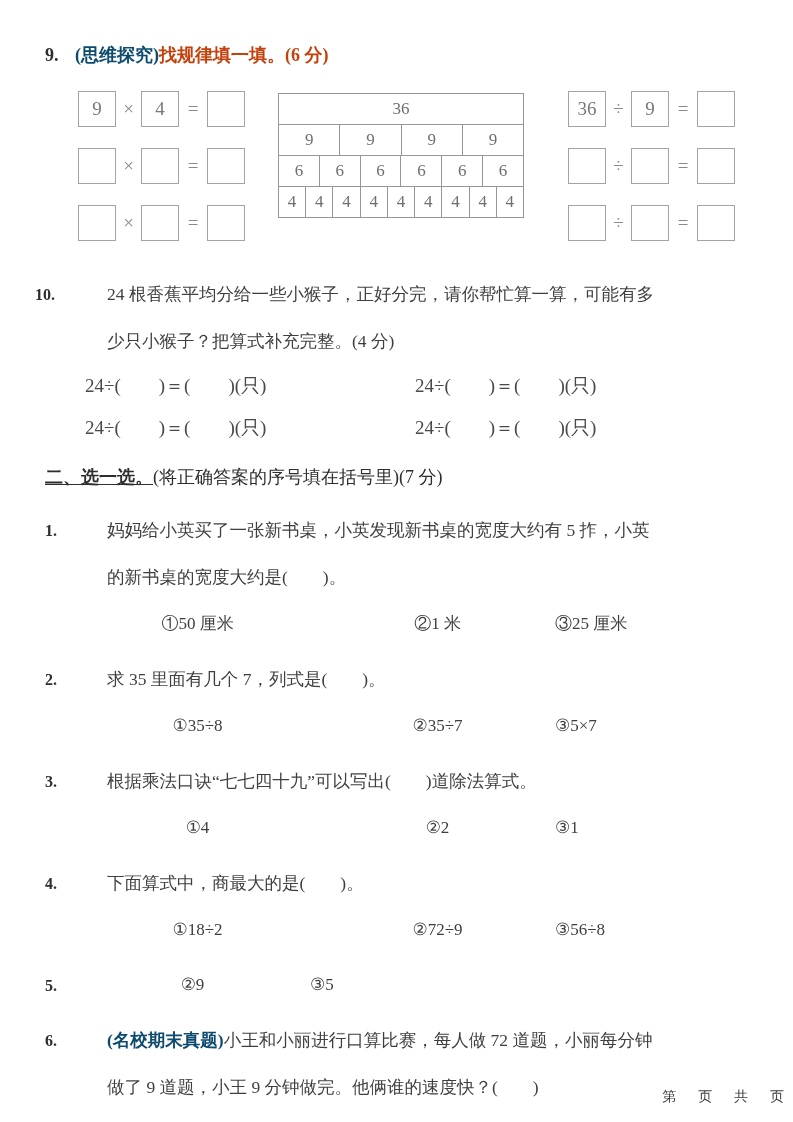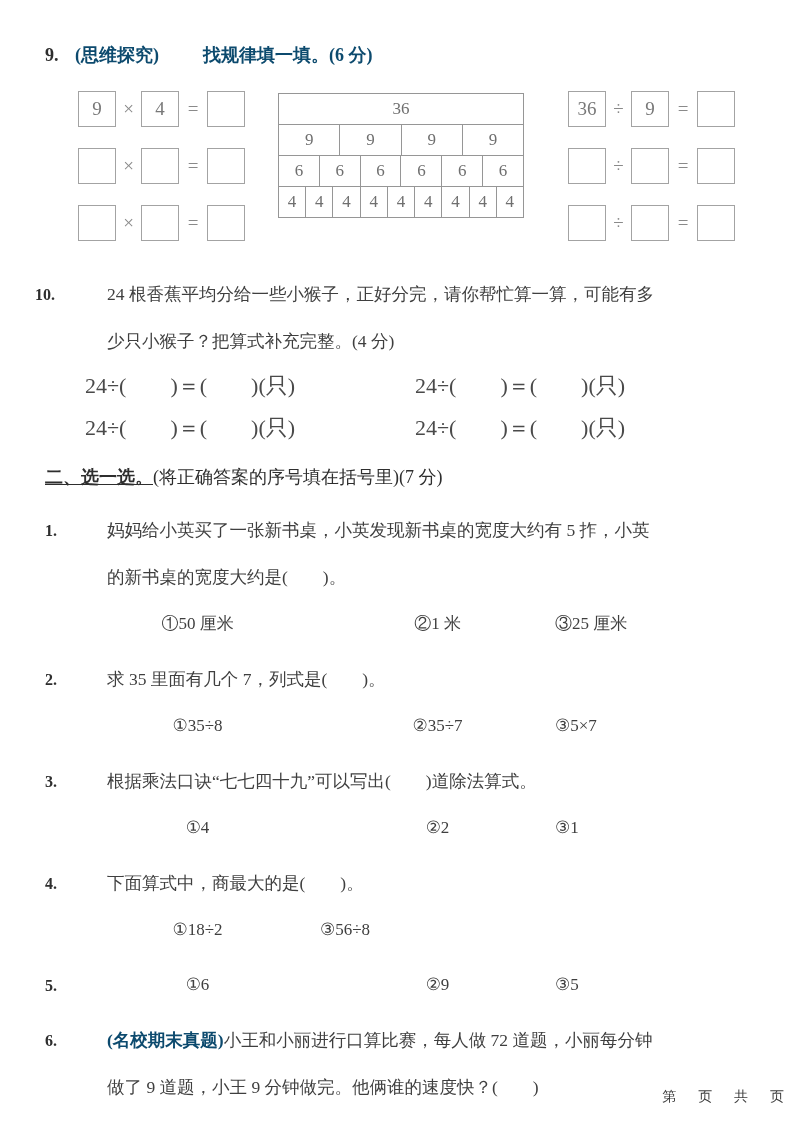--- a/index.html
+++ b/index.html
@@ -7,21 +7,21 @@
     width:793px;height:1122px;position:relative;overflow:hidden;
     background:#ffffff;color:#3f3f3f;
     font-family:"Liberation Serif","DejaVu Serif",serif;
   }
   .sheet{padding:42px 30px 0 45px;}
 
   
   .q9-head{position:relative;padding-left:30px;font-size:18px;line-height:26px;}
   .qnum{position:absolute;left:0;top:0;font-weight:bold;color:#2e2e2e;}
   .q9-tag,.q-tag{color:#0c4a6e;font-weight:bold;}
-  .q9-title{font-weight:bold;color:#0c4a6e;margin-left:44px;}
+  .q9-title{font-weight:bold;color:#c2410c;}
 
   .fig{display:flex;margin:22px 0 0 33px;align-items:flex-start;}
   .eq-col{display:flex;flex-direction:column;width:170px;}
   .eq-row{display:flex;align-items:center;height:38px;margin-bottom:19px;}
   .box{width:36px;height:34px;border:1.5px solid #a3a3a3;display:flex;
        align-items:center;justify-content:center;font-size:19px;color:#787878;
        background:#fff;flex:none;}
   .sign{width:25px;text-align:center;color:#8a8a8a;font-size:19px;flex:none;}
   .eqs{width:28px;text-align:center;color:#8a8a8a;font-size:19px;flex:none;}
 
@@ -32,21 +32,21 @@
           font-size:17px;color:#6f6f6f;border-left:1.5px solid #969696;}
   .p-row .p-cell:first-child{border-left:none;}
   .div-col{margin-left:44px;}
 
   
   .q{position:relative;padding-left:30px;margin-top:10px;}
   .stem{font-size:17.5px;line-height:47px;margin-left:32px;}
   .q .qnum{line-height:47px;}
   .qnum-wide{left:-10px;}
   .blanks-row{display:flex;margin-left:10px;}
-  .blank-item{width:330px;line-height:42px;font-size:22px;color:#4a4a4a;}
+  .blank-item{width:330px;line-height:42px;font-size:19px;color:#4a4a4a;}
 
   
   .sec-head{font-size:18px;line-height:40px;margin-top:8px;color:#2e2e2e;}
   .sec-bold{font-weight:bold;text-decoration:underline;}
 
   
   .opts{display:flex;line-height:45px;font-size:17px;text-align:center;}
   .opt{flex:none;}
   .opt-1{width:245px;}
   .opt-2{width:235px;}
@@ -198,29 +198,29 @@
       <span class="opt">③1</span>
     </div>
   </div>
 
   <div class="q">
     <span class="qnum">4.</span>
     <div class="stem"><span class="q-tag"></span><span>下面算式中，商最大的是(　　)。</span></div>
     <div class="stem"></div>
     <div class="opts">
       <span class="opt opt-1">①18÷2</span>
+      <span class="opt opt-2">②72÷9</span>
       <span class="opt">③56÷8</span>
     </div>
   </div>
 
   <div class="q">
     <span class="qnum">5.</span>
     <div class="stem"></div>
     <div class="opts">
-      <span class="opt opt-1">①6</span>
       <span class="opt opt-2">②9</span>
       <span class="opt">③5</span>
     </div>
   </div>
 
   <div class="q">
     <span class="qnum">6.</span>
     <div class="stem"><span class="q-tag">(名校期末真题)</span><span>小王和小丽进行口算比赛，每人做 72 道题，小丽每分钟</span></div>
     <div class="stem">做了 9 道题，小王 9 分钟做完。他俩谁的速度快？(　　)</div>
 

